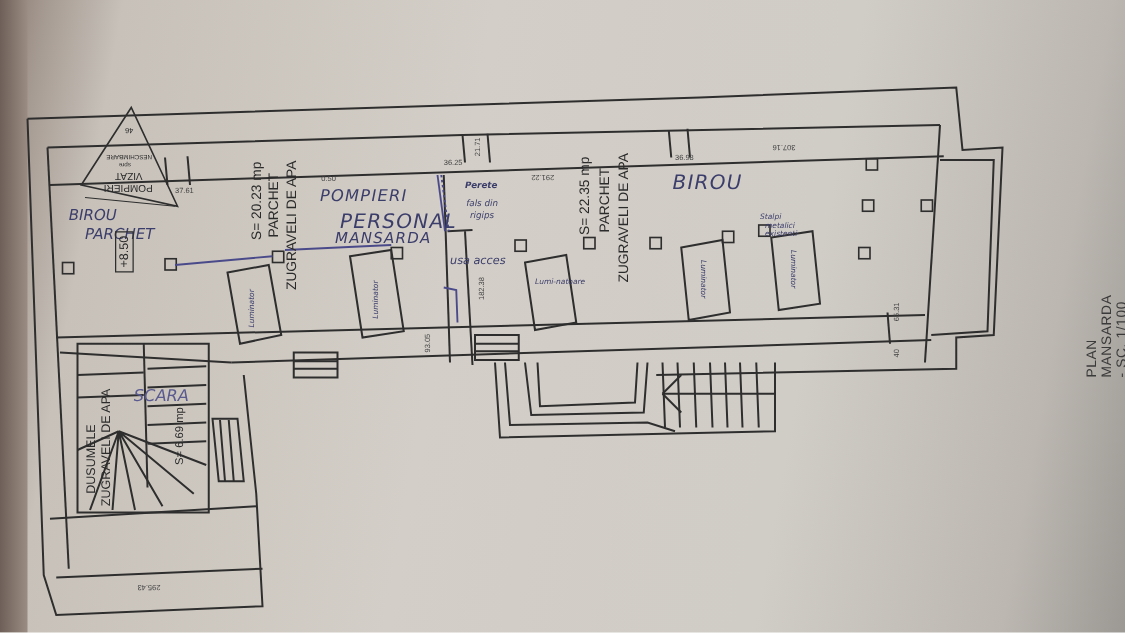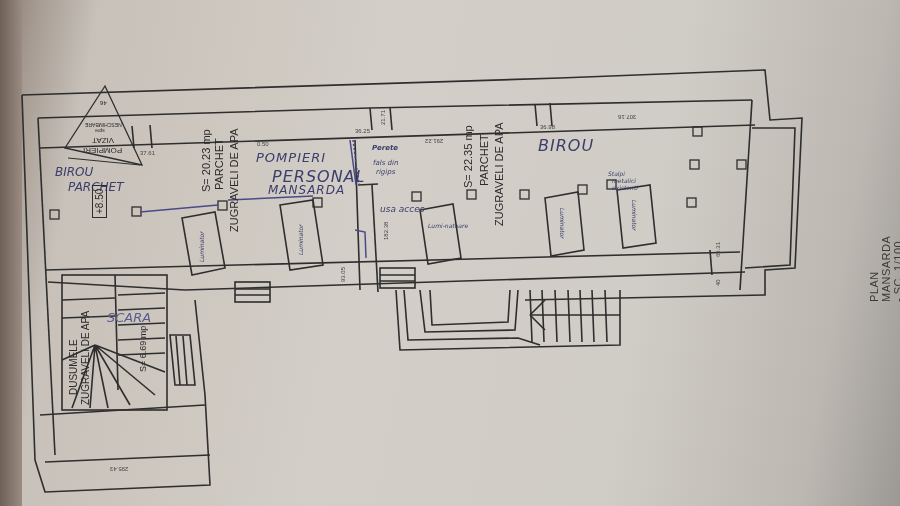--- a/index.html
+++ b/index.html
@@ -124,21 +124,21 @@
 <div class="lbl rot90" style="left:213px;top:190px;font-size:11px;">PARCHET</div>
 <div class="lbl rot90" style="left:228px;top:232px;font-size:11px;">ZUGRAVELI DE APA</div>
 <div class="lbl hand" style="left:256px;top:150px;font-size:13px;letter-spacing:1px;">POMPIERI</div>
 <div class="lbl hand" style="left:272px;top:167px;font-size:16px;letter-spacing:1px;">PERSONAL</div>
 <div class="lbl hand" style="left:268px;top:183px;font-size:12px;letter-spacing:1px;">MANSARDA</div>
 <div class="lbl tiny" style="left:257px;top:141px;">0.50</div>
 
 <div class="lbl rot90" style="left:462px;top:188px;font-size:11px;">S= 22.35 mp</div>
 <div class="lbl rot90" style="left:478px;top:186px;font-size:11px;">PARCHET</div>
 <div class="lbl rot90" style="left:493px;top:226px;font-size:11px;">ZUGRAVELI DE APA</div>
-<div class="lbl hand" style="left:380px;top:204px;font-size:9px;">usa acces</div>
+<div class="lbl hand" style="left:360px;top:204px;font-size:9px;">usa acces</div>
 <div class="lbl hand" style="left:372px;top:144px;font-size:7px;font-weight:bold;">Perete</div>
 <div class="lbl hand" style="left:373px;top:159px;font-size:7px;">fals din</div>
 <div class="lbl hand" style="left:376px;top:168px;font-size:7px;">rigips</div>
 
 <div class="lbl hand" style="left:538px;top:136px;font-size:16px;letter-spacing:1px;text-align:center;">BIROU</div>
 <div class="lbl hand" style="left:608px;top:170px;font-size:6px;">Stalpi</div>
 <div class="lbl hand" style="left:612px;top:177px;font-size:6px;">metalici</div>
 <div class="lbl hand" style="left:612px;top:184px;font-size:6px;">existenti</div>
 
 <div class="lbl hand rot90" style="left:198px;top:262px;font-size:6px;">Luminator</div>

